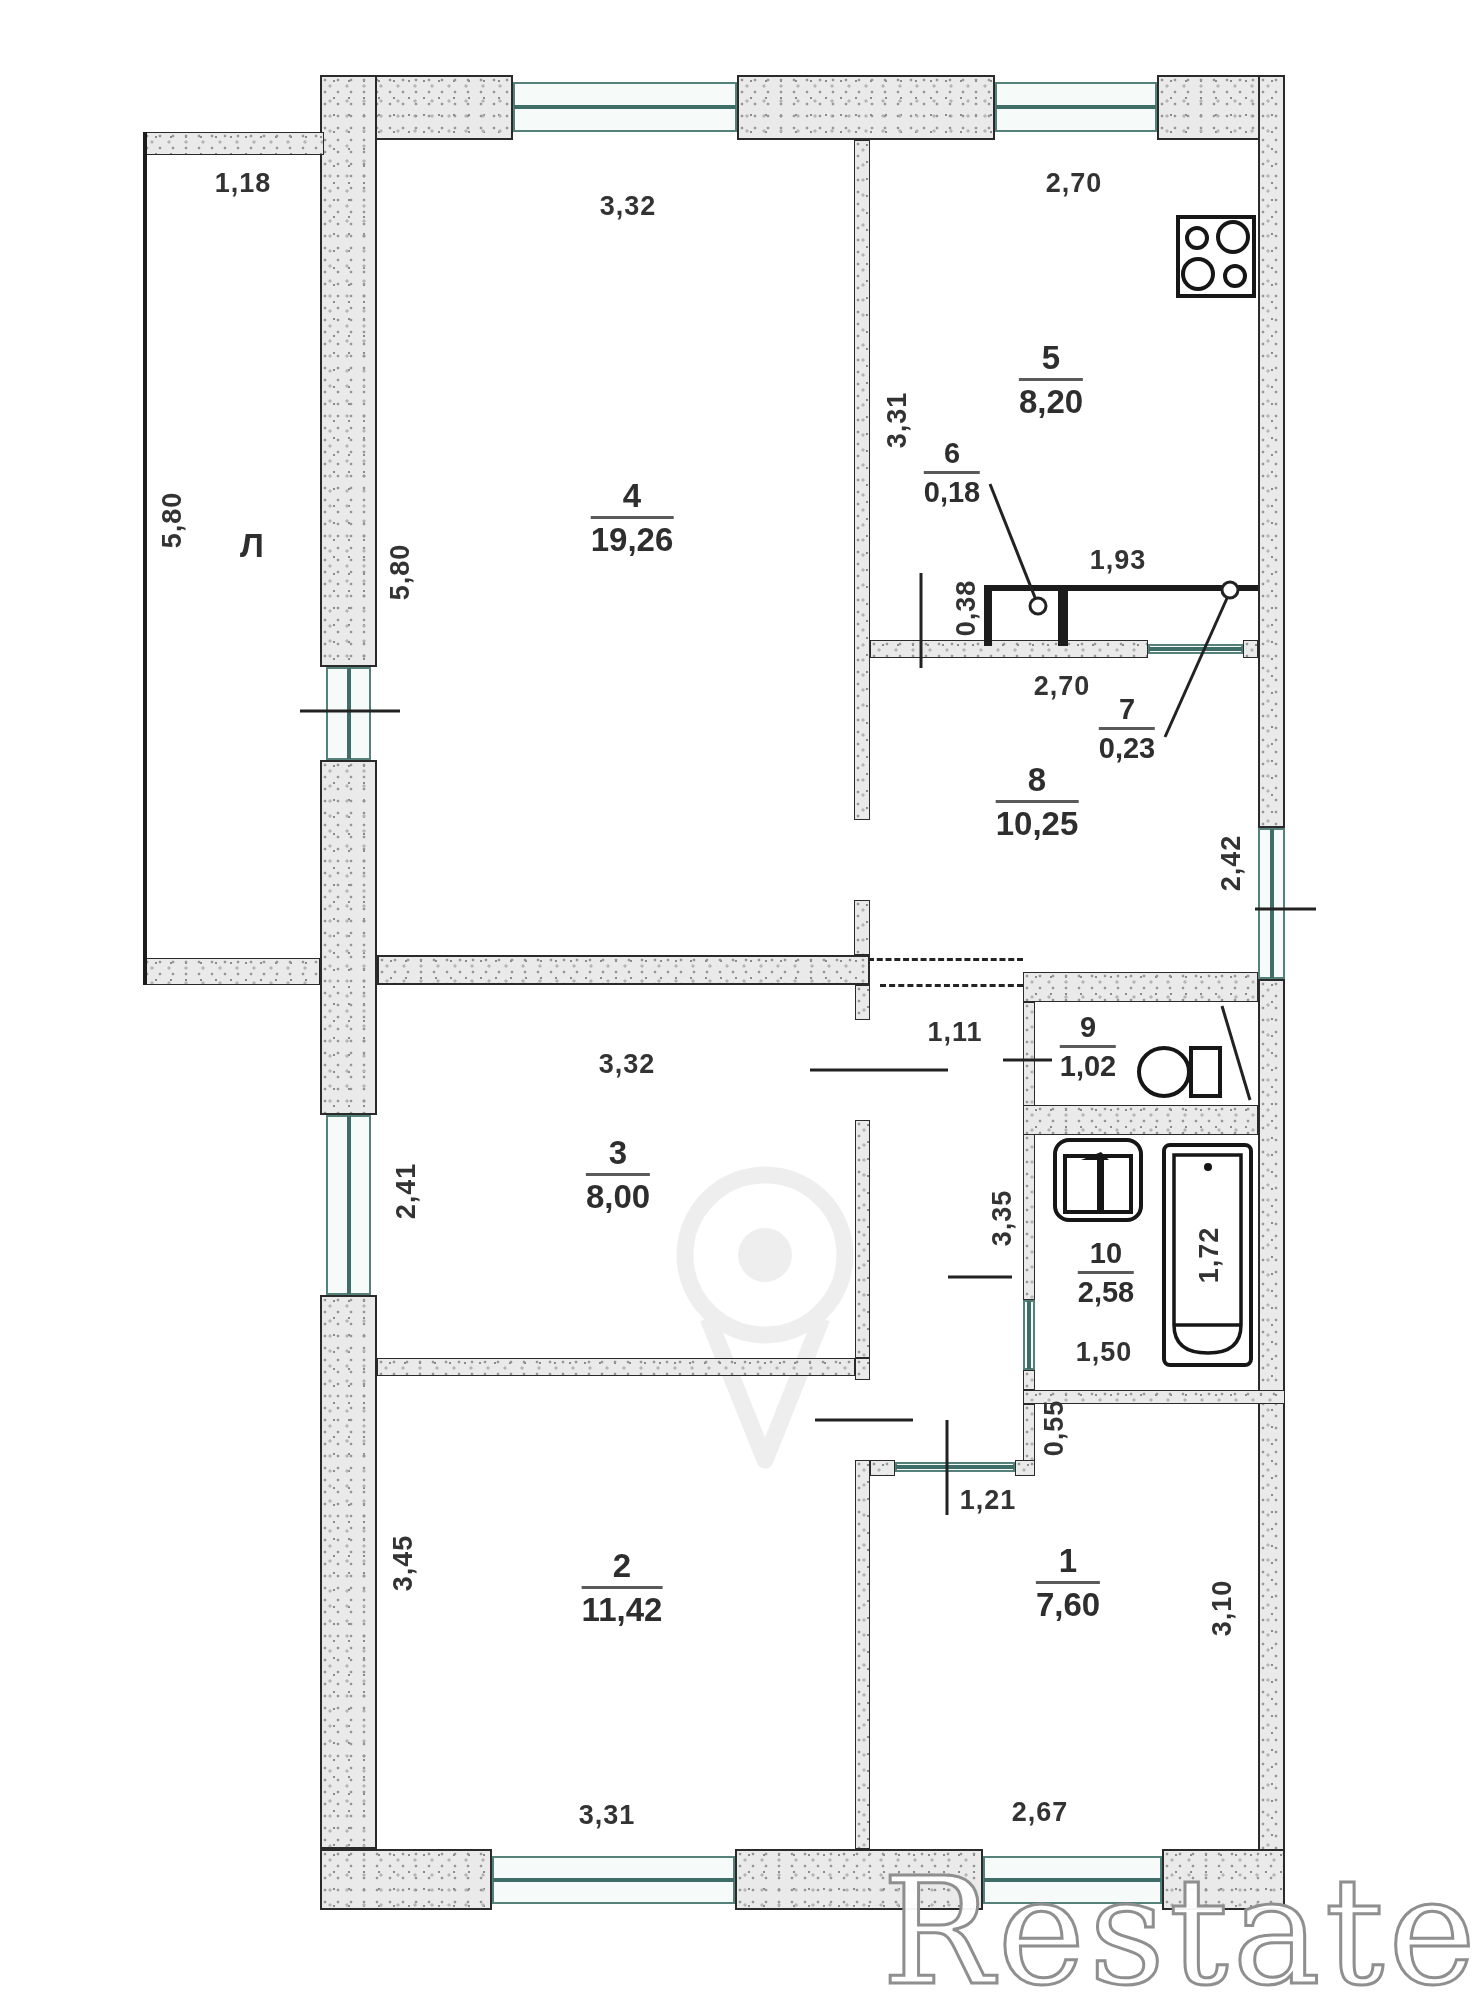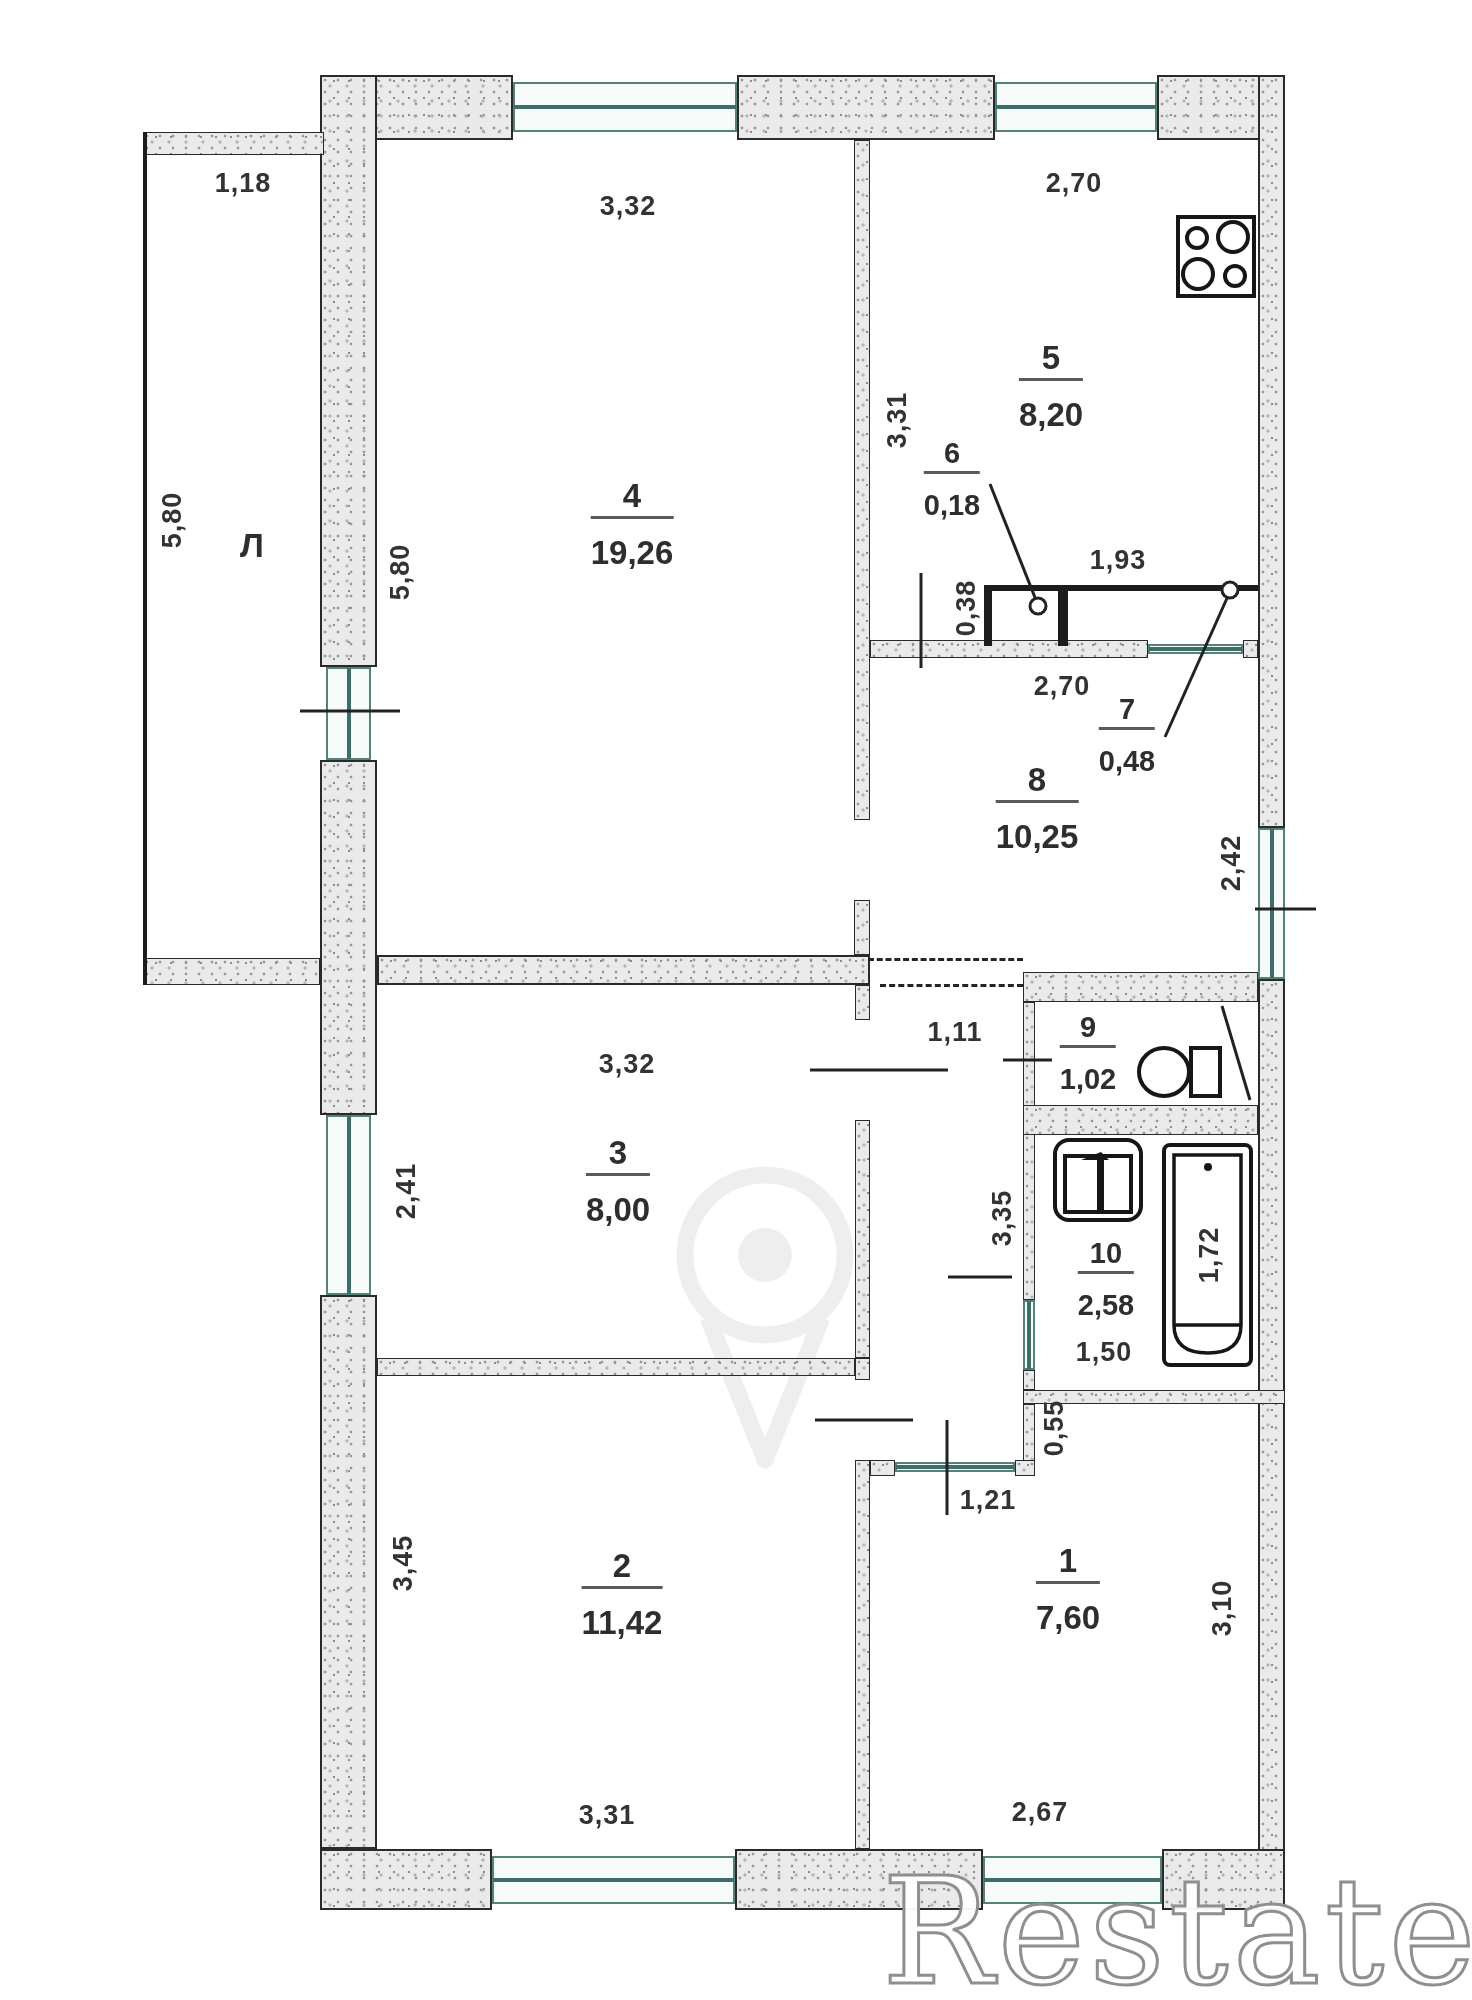--- a/index.html
+++ b/index.html
@@ -25,21 +25,21 @@
   .winh::before{content:"";position:absolute;left:-1px;right:-1px;top:50%;height:4px;margin-top:-2px;background:#3e6e67;}
   .winv::before{content:"";position:absolute;top:-1px;bottom:-1px;left:50%;width:4px;margin-left:-2px;background:#3e6e67;}
   .dash{position:absolute;height:0;border-top:3px dashed #242424;}
   
   .dim{position:absolute;font-size:27px;font-weight:bold;color:#333;white-space:nowrap;
        transform:translate(-50%,-50%);letter-spacing:1px;}
   .dim.rot{transform:translate(-50%,-50%) rotate(-90deg);}
   .rlabel{position:absolute;transform:translateX(-50%);display:inline-flex;flex-direction:column;
           align-items:stretch;text-align:center;color:#2e2e2e;font-weight:bold;}
   .rlabel .rnum{display:block;font-size:33px;line-height:1.08;border-bottom:3px solid #5a5a5a;padding:0 12px 2px;}
-  .rlabel .rarea{display:block;font-size:33px;line-height:1.1;padding-top:16px;}
+  .rlabel .rarea{display:block;font-size:33px;line-height:1.1;padding-top:3px;}
   .rlabel.small .rnum,.rlabel.small .rarea{font-size:29px;}
   .balcony-label{position:absolute;font-size:34px;font-weight:bold;color:#2e2e2e;transform:translate(-50%,-50%);}
   .fixture{position:absolute;}
   svg{display:block;}
   .overlay{position:absolute;left:0;top:0;}
   
   .wm-pin{position:absolute;opacity:.85;}
   .wm-cian{
     position:absolute;font-size:175px;font-weight:bold;letter-spacing:12px;
     color:rgba(255,255,255,.55);-webkit-text-stroke:4px #ebebeb;
@@ -173,21 +173,21 @@
   <div class="rlabel" style="left:1051px;top:340px;">
     <span class="rnum">5</span>
     <span class="rarea">8,20</span>
   </div>
   <div class="rlabel small" style="left:952px;top:438px;">
     <span class="rnum">6</span>
     <span class="rarea">0,18</span>
   </div>
   <div class="rlabel small" style="left:1127px;top:694px;">
     <span class="rnum">7</span>
-    <span class="rarea">0,48</span>
+    <span class="rarea">0,23</span>
   </div>
   <div class="rlabel" style="left:1037px;top:762px;">
     <span class="rnum">8</span>
     <span class="rarea">10,25</span>
   </div>
   <div class="rlabel" style="left:618px;top:1135px;">
     <span class="rnum">3</span>
     <span class="rarea">8,00</span>
   </div>
   <div class="rlabel small" style="left:1088px;top:1012px;">

